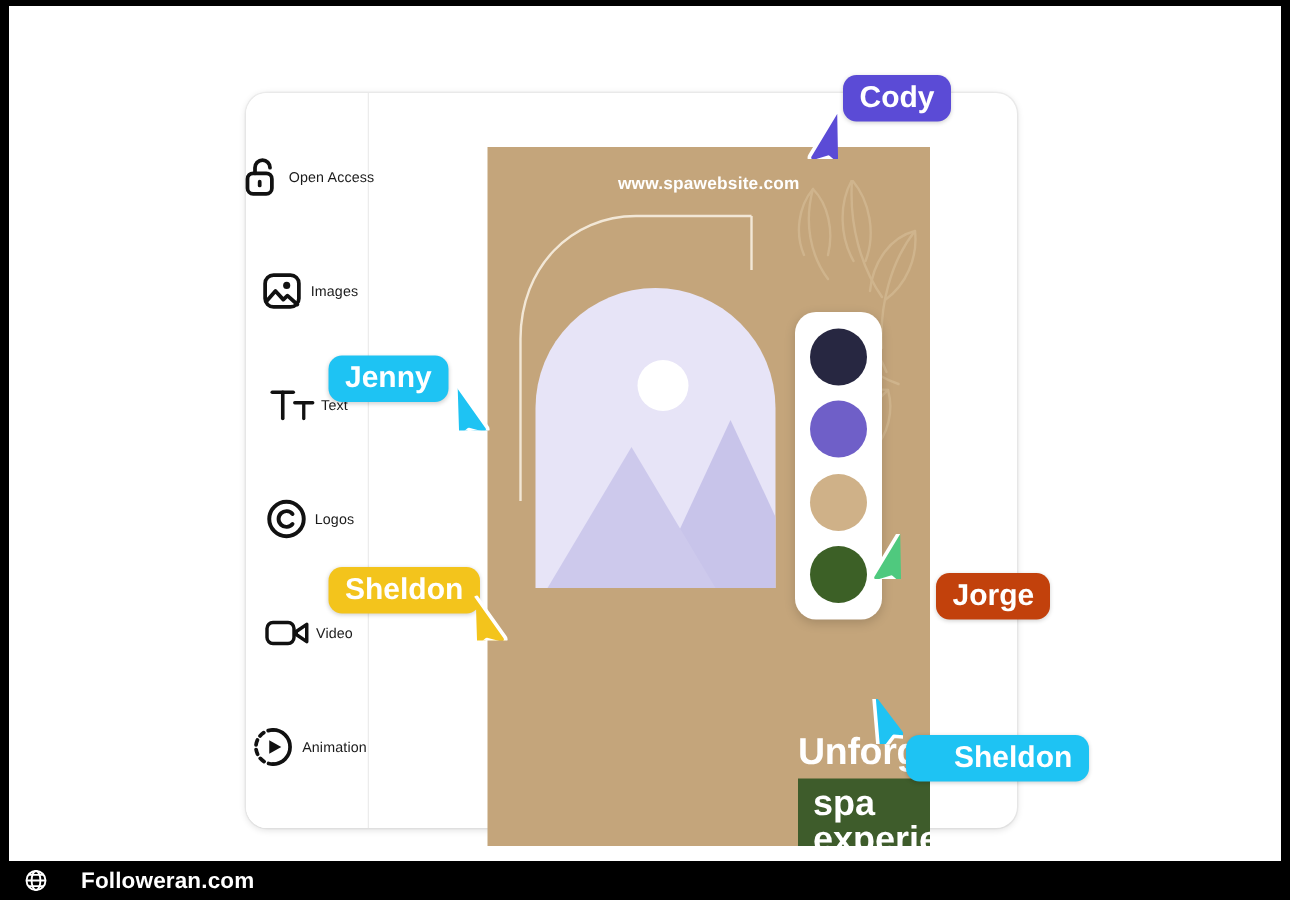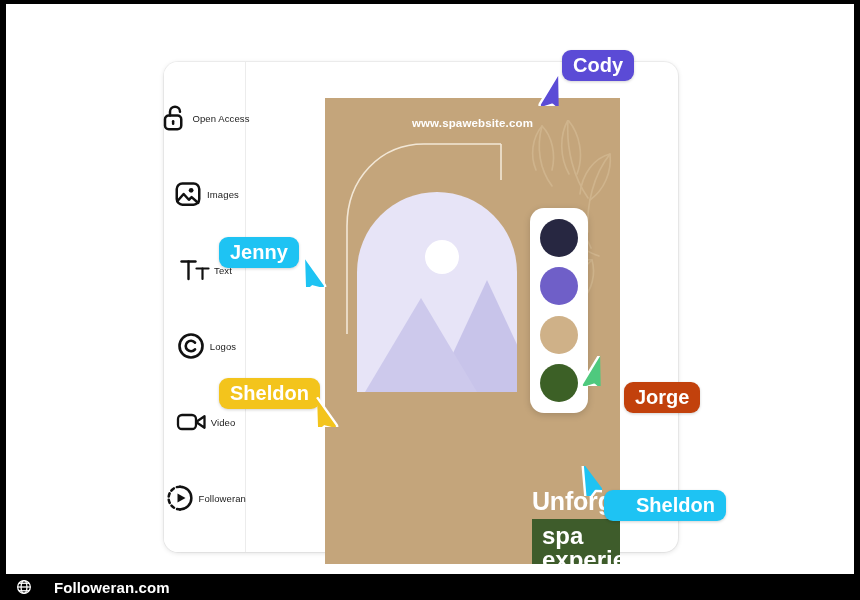--- a/index.html
+++ b/index.html
@@ -306,21 +306,21 @@
         </div>
 
         <div class="side-item">
           <span class="side-icon">
             <svg width="30" height="30" viewBox="0 0 24 24" fill="none" stroke="currentColor" stroke-width="2" stroke-linecap="round">
               <path d="M12 2.9a9.1 9.1 0 0 1 0 18.2"></path>
               <path d="M12 2.9a9.1 9.1 0 0 0 0 18.2" stroke-dasharray="2.6 2.6"></path>
               <path d="M10 8.4 16.4 12 10 15.6z" fill="currentColor" stroke="none"></path>
             </svg>
           </span>
-          <span class="side-label">Followeran</span>
+          <span class="side-label">Animation</span>
         </div>
       </div>
 
       <div id="poster">
 
         <svg class="leaf-deco" viewBox="0 0 118 200" fill="none" stroke="#e2cdaa" stroke-width="1.6" stroke-linecap="round">
           <path d="M36 6c-6 22-2 44 10 60"></path>
           <path d="M36 6c-10 12-12 30-6 44M36 6c10 10 14 28 10 44"></path>
           <path d="M62 0c-2 30 6 58 20 78"></path>
           <path d="M62 0c-9 16-8 38 1 54M62 0c12 14 16 36 9 54"></path>

